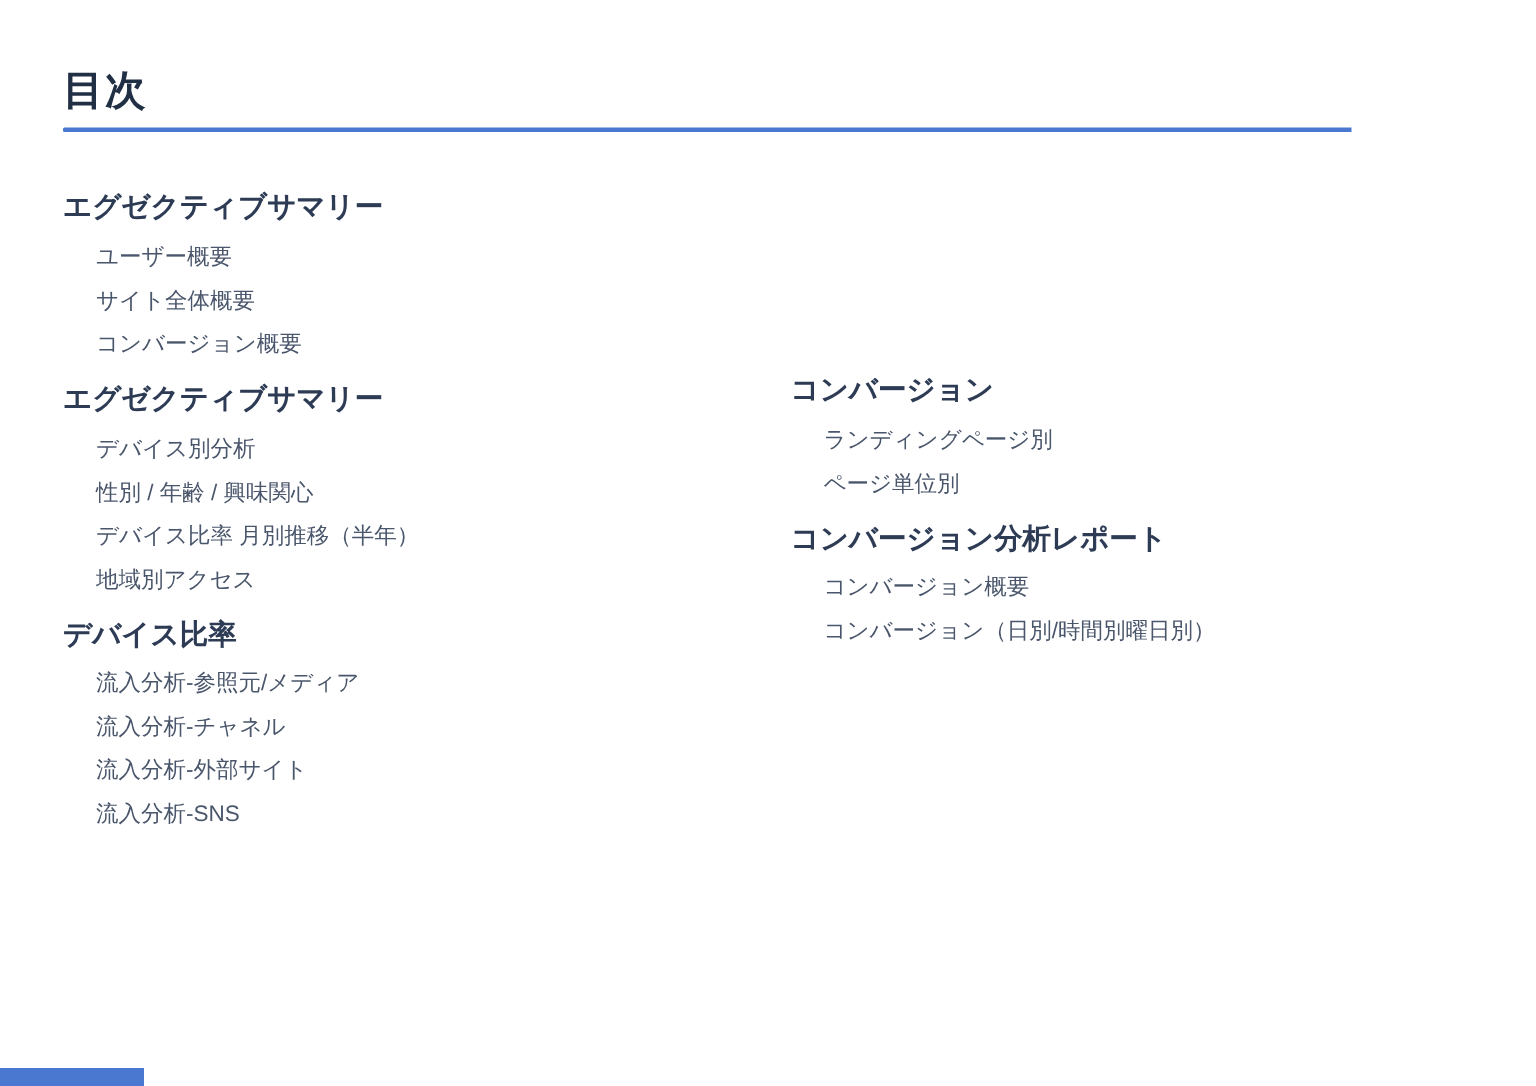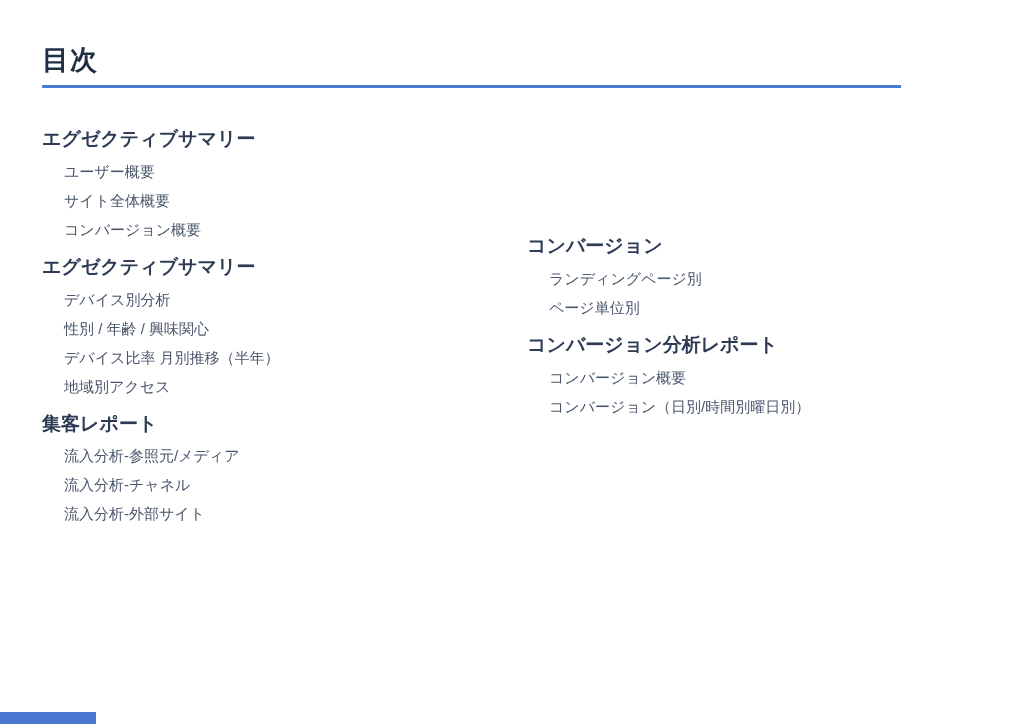--- a/index.html
+++ b/index.html
@@ -92,25 +92,26 @@
         <section class="toc-section">
           <h2 class="toc-heading">エグゼクティブサマリー</h2>
           <ul class="toc-items">
             <li class="toc-item">デバイス別分析</li>
             <li class="toc-item">性別 / 年齢 / 興味関心</li>
             <li class="toc-item">デバイス比率 月別推移（半年）</li>
             <li class="toc-item">地域別アクセス</li>
           </ul>
         </section>
         <section class="toc-section">
-          <h2 class="toc-heading">集客レポート</h2>
+          <h2 class="toc-heading">デバイス比率</h2>
           <ul class="toc-items">
             <li class="toc-item">流入分析-参照元/メディア</li>
             <li class="toc-item">流入分析-チャネル</li>
             <li class="toc-item">流入分析-外部サイト</li>
+            <li class="toc-item">流入分析-SNS</li>
           </ul>
         </section>
       </div>
     <div class="col col-right">
         <section class="toc-section">
           <h2 class="toc-heading">コンバージョン</h2>
           <ul class="toc-items">
             <li class="toc-item">ランディングページ別</li>
             <li class="toc-item">ページ単位別</li>
           </ul>

